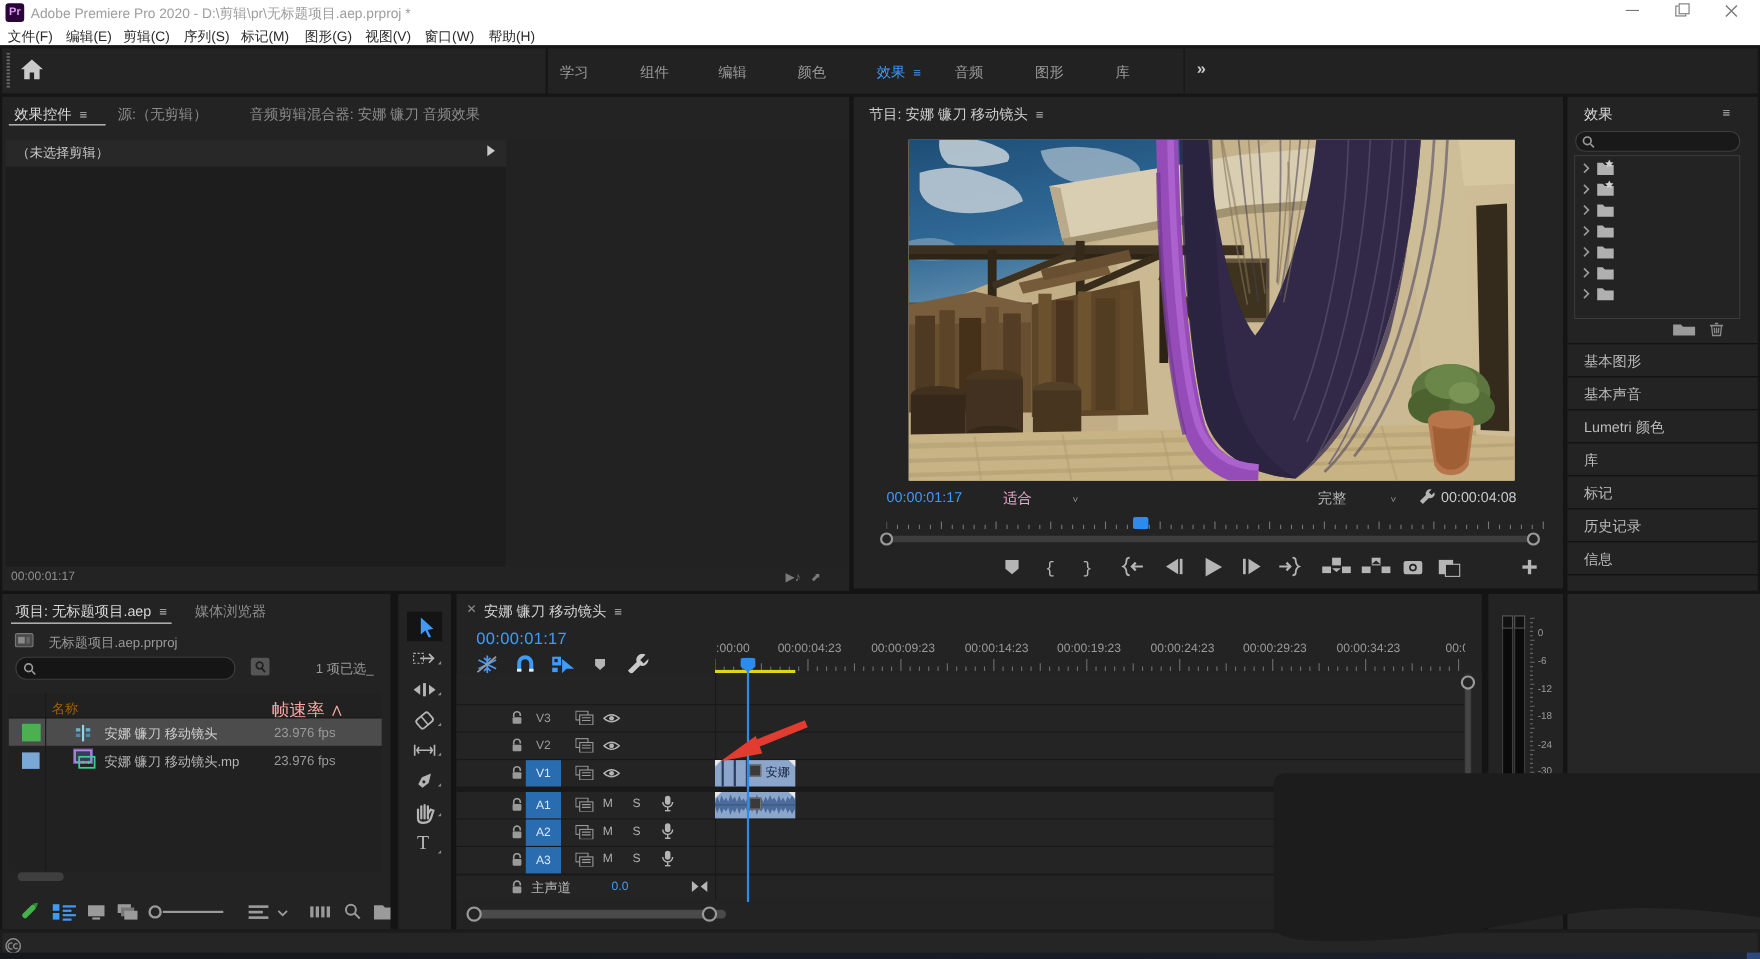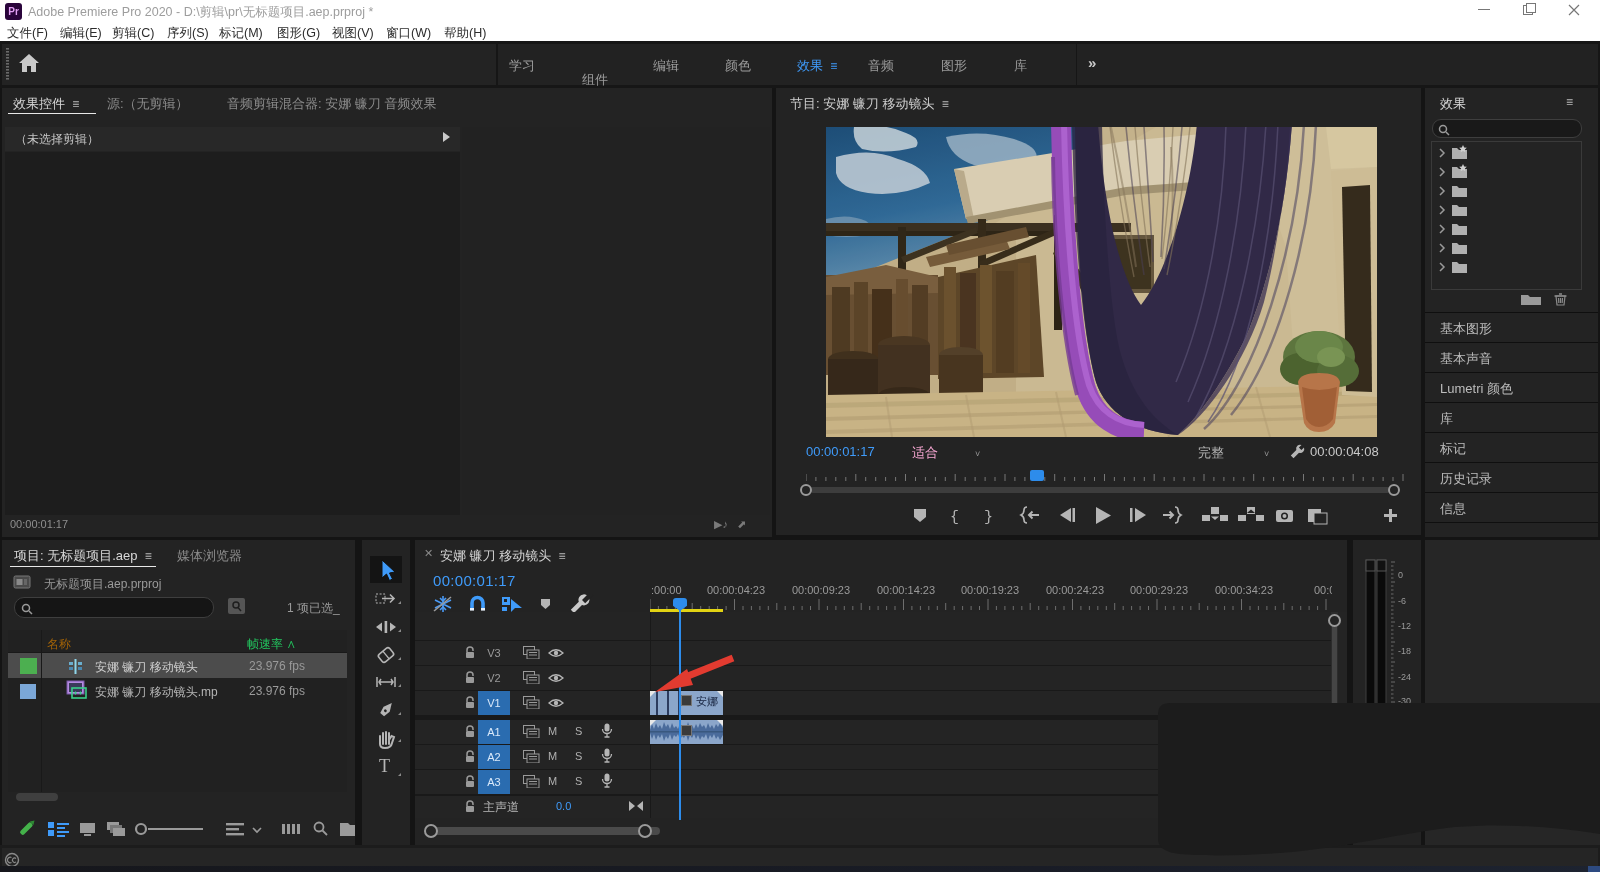--- a/index.html
+++ b/index.html
@@ -43,21 +43,21 @@
     <rect x="1" y="24" width="3" height="1.6" fill="#6a6a6a"></rect>
     <rect x="1" y="27" width="3" height="1.6" fill="#6a6a6a"></rect>
     <rect x="1" y="30" width="3" height="1.6" fill="#6a6a6a"></rect>
   </svg>
 <div class="a" style="left:18px;top:53px;width:22px;height:20px">
 <svg width="22" height="20">
       <path d="M11 1 L21 10 L18 10 L18 19 L13 19 L13 13 L9 13 L9 19 L4 19 L4 10 L1 10 Z" fill="#c9c9c9"></path>
     </svg>
 </div>
 <div class="a txt" style="left:509px;top:57px">学习</div>
-<div class="a txt" style="left:582px;top:71px">组件</div>
+<div class="a txt" style="left:582px;top:57px">组件</div>
 <div class="a txt" style="left:653px;top:57px">编辑</div>
 <div class="a txt" style="left:725px;top:57px">颜色</div>
 <div class="a" style="left:797px;top:57px;color:#3f9bfa;font-size:13px">效果&nbsp;&nbsp;<span style="font-size:12px">≡</span></div>
 <div class="a txt" style="left:868px;top:57px">音频</div>
 <div class="a txt" style="left:941px;top:57px">图形</div>
 <div class="a txt" style="left:1014px;top:57px">库</div>
 <div class="a" style="left:1076px;top:44px;width:1px;height:41px;background:#161616"></div>
 <div class="a" style="left:1088px;top:54px;color:#c9c9c9;font-size:15px;font-weight:bold">»</div>
 
 <div class="panel" style="left:2px;top:88px;width:770px;height:449px"></div>
@@ -404,21 +404,21 @@
       <line x1="8" y1="8" x2="11" y2="11" stroke="#9a9a9a" stroke-width="1.5"></line>
     </svg></div>
 <div class="a" style="left:228px;top:598px;width:17px;height:16px;background:#555;border-radius:2px"><svg width="17" height="16">
       <circle cx="8" cy="7" r="3" fill="none" stroke="#1e1e1e" stroke-width="1.5"></circle>
       <line x1="10" y1="9.5" x2="13" y2="13" stroke="#1e1e1e" stroke-width="1.5"></line>
     </svg></div>
 <div class="a" style="left:287px;top:600px;color:#9a9a9a;font-size:12px">1 项已选_</div>
 
 <div class="a" style="left:8px;top:630px;width:339px;height:162px;background:#212121"></div>
 <div class="a" style="left:47px;top:636px;color:#a16207;font-size:12px">名称</div>
-<div class="a" style="left:247px;top:636px;color:#22c55e;font-size:12px">帧速率 ∧</div>
+<div class="a" style="left:247px;top:636px;color:#fca5a5;font-size:16px">帧速率 ∧</div>
 <div class="a" style="left:8px;top:653px;width:339px;height:25px;background:#4c4c4c"></div>
 <div class="a" style="left:20px;top:658px;width:17px;height:16px;background:#4caf50"></div>
 <div class="a" style="left:95px;top:659px;color:#cfcfcf;font-size:12px">安娜 镰刀 移动镜头</div>
 <div class="a" style="left:249px;top:659px;color:#9a9a9a;font-size:12px">23.976 fps</div>
 <div class="a" style="left:20px;top:684px;width:16px;height:15px;background:#7ba7d7"></div>
 <div class="a" style="left:95px;top:684px;color:#b5b5b5;font-size:12px">安娜 镰刀 移动镜头.mp</div>
 <div class="a" style="left:249px;top:684px;color:#9a9a9a;font-size:12px">23.976 fps</div>
 <div class="a" style="left:16px;top:793px;width:42px;height:8px;background:#3f3f3f;border-radius:4px"></div>
 
 <div class="a" style="left:41px;top:630px;width:1px;height:162px;background:#191919"></div>

